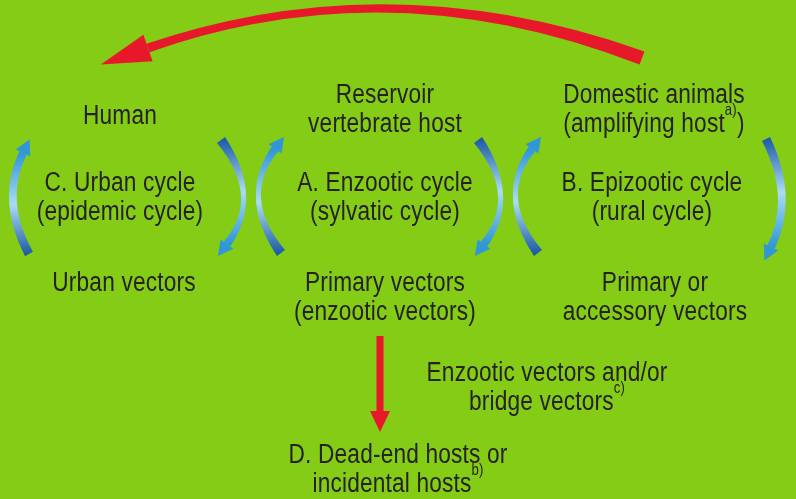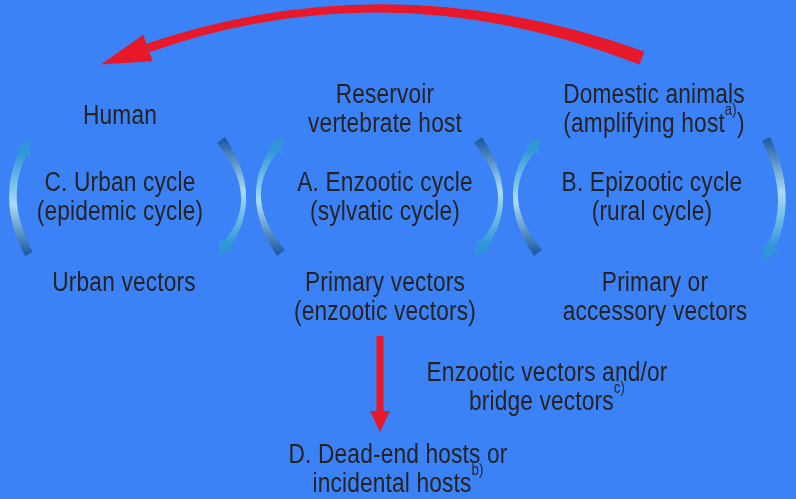--- a/index.html
+++ b/index.html
@@ -1,17 +1,17 @@
 <!DOCTYPE html>
 <html><head>
 <meta charset="utf-8">
 <style>
   html,body{margin:0;padding:0;background:#ffffff;}
   .stage{
-    position:relative;width:796px;height:499px;background:#3b82f6;
+    position:relative;width:796px;height:499px;background:#84cc16;
     font-family:"Liberation Sans",sans-serif;color:#262223;overflow:hidden;
   }
   .arrow-layer{position:absolute;left:0;top:0;}
   .t{
     position:absolute;text-align:center;font-size:27px;line-height:29px;
     white-space:nowrap;transform:translateX(-50%) scaleX(0.84);
     transform-origin:center top;letter-spacing:0.2px;
   }
   .t sup{font-size:58%;position:relative;top:-0.45em;line-height:0;}
 </style>

